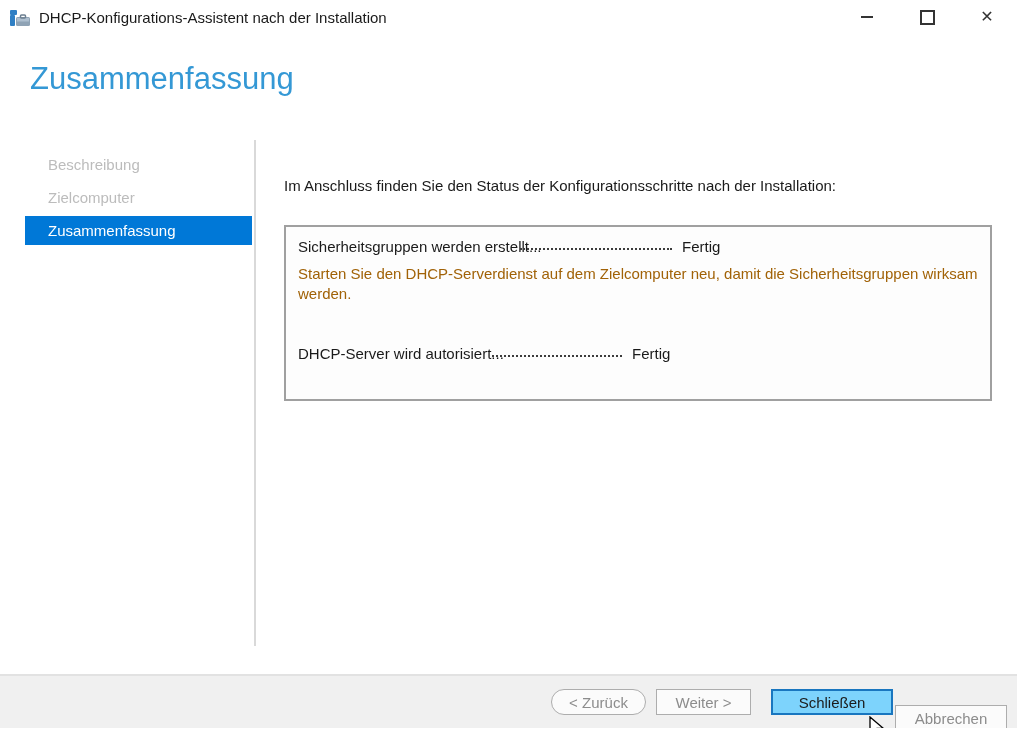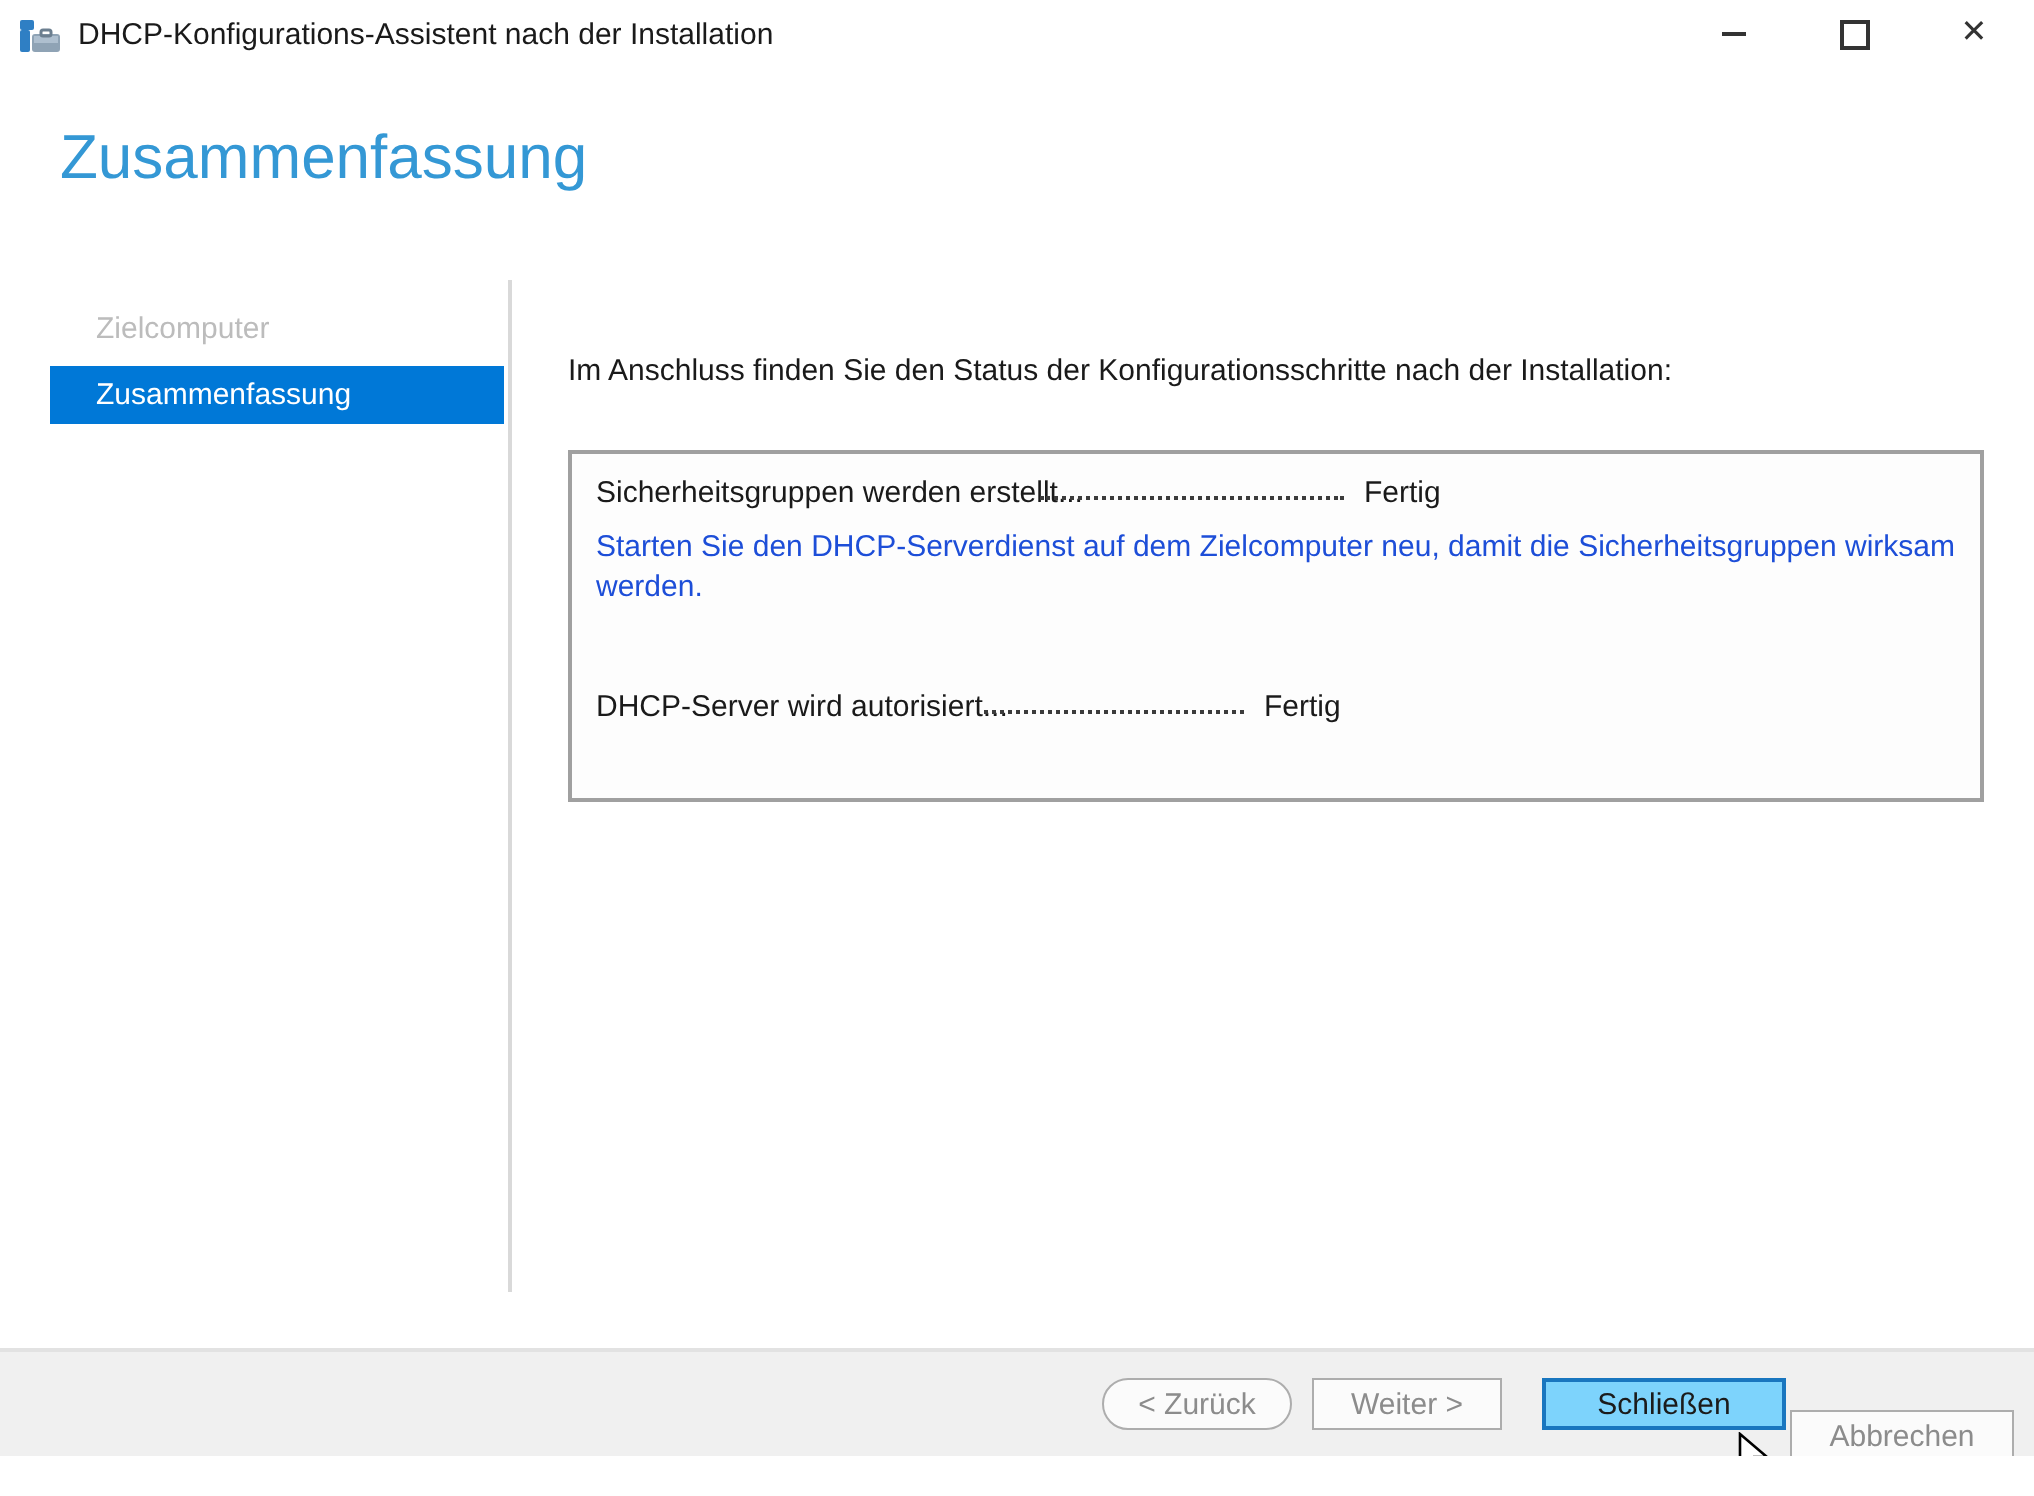--- a/index.html
+++ b/index.html
@@ -119,21 +119,21 @@
     height: 3px;
     border-bottom: 2px dotted #3c3c3c;
     transform: translateY(1px);
   }
   .leader1 { width: 152px; }
   .leader2 { width: 130px; }
   .result { margin-left: 10px; white-space: nowrap; }
   .note {
     margin: 9px 0 0 0;
     font-size: 15px;
-    color: #1d4ed8;
+    color: #a16207;
     line-height: 20px;
     max-width: 690px;
   }
   .row2 { margin-top: 41px; }
 
   
   .footer {
     position: absolute;
     left: 0; right: 0; bottom: 0;
     height: 54px;
@@ -201,20 +201,21 @@
       <div class="ctrl">
         <span class="glyph-close">✕</span>
       </div>
     </div>
   </div>
 
   <h1 class="page-heading">Zusammenfassung</h1>
 
   <div class="body">
     <div class="sidebar">
+      <div class="step disabled">Beschreibung</div>
       <div class="step disabled">Zielcomputer</div>
       <div class="step selected">Zusammenfassung</div>
     </div>
 
     <div class="content">
       <p class="intro">Im Anschluss finden Sie den Status der Konfigurationsschritte nach der Installation:</p>
 
       <div class="status-box">
         <div class="status-row">
           <span class="task">Sicherheitsgruppen werden erstellt...</span>

